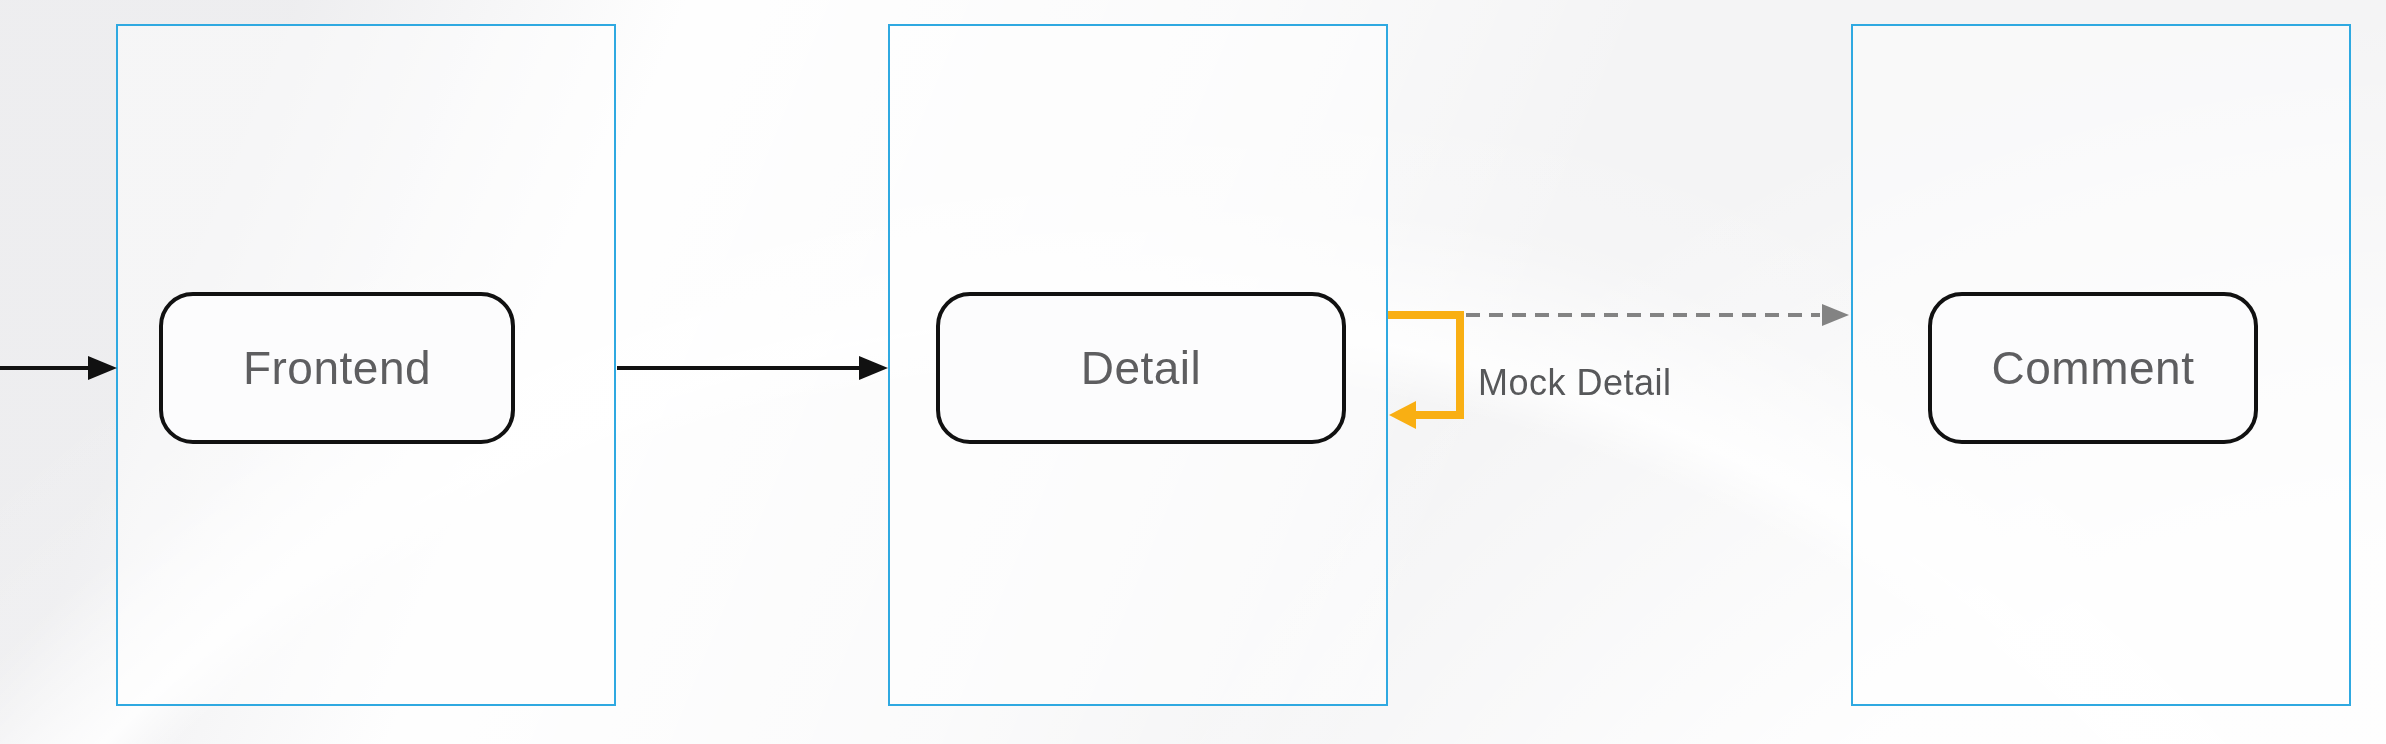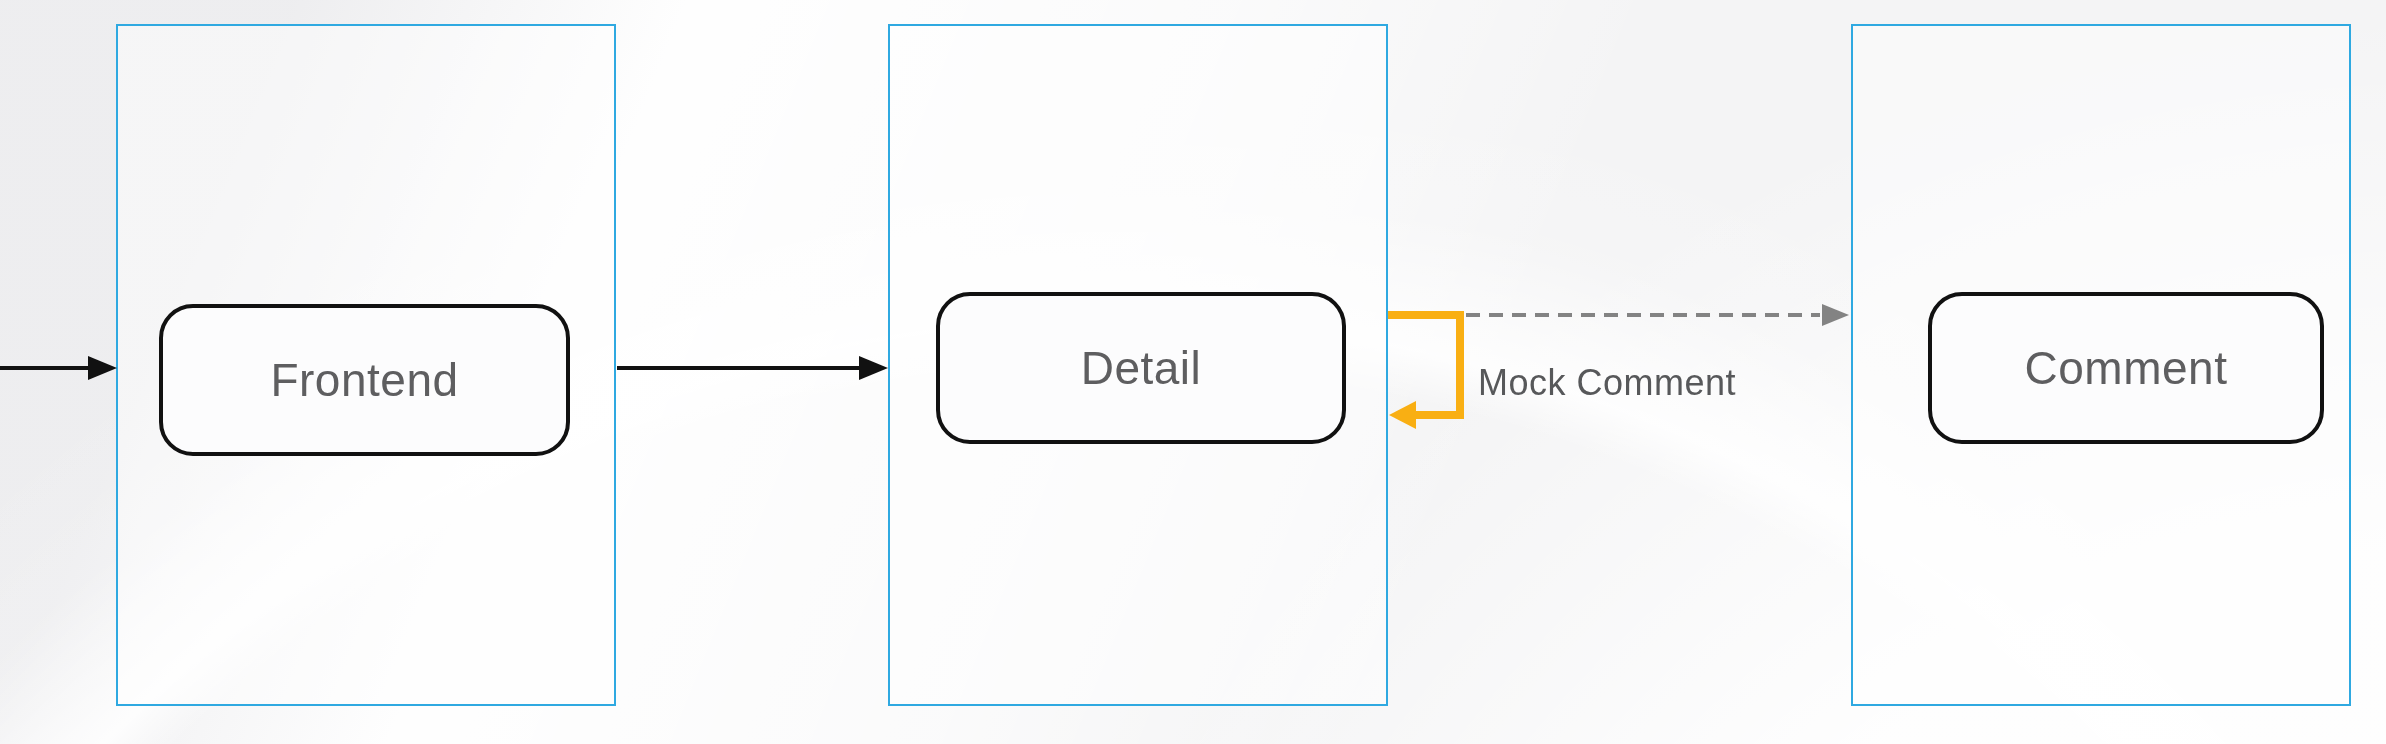--- a/index.html
+++ b/index.html
@@ -27,23 +27,23 @@
   .lane.frontend{left:116px;}
   .lane.detail{left:888px;}
   .lane.comment{left:1851px;}
   .node{
     position:absolute;top:292px;height:152px;
     border:4px solid #111111;border-radius:34px;
     background:#fcfcfd;
     box-sizing:border-box;
     display:flex;align-items:center;justify-content:center;
   }
-  .node.frontend{left:159px;width:411px;margin-top:12px;}
+  .node.frontend{left:159px;width:356px;}
   .node.detail{left:936px;width:410px;}
-  .node.comment{left:1928px;width:396px;}
+  .node.comment{left:1928px;width:330px;}
   .node-label{
     font-size:46px;font-weight:400;color:#5e5e60;letter-spacing:0.5px;
   }
   svg.edges{position:absolute;left:0;top:0;width:2386px;height:744px;pointer-events:none;}
   .edge-label{
     position:absolute;left:1478px;top:362px;
     font-size:36px;color:#57585a;letter-spacing:0.5px;white-space:nowrap;
   }
 </style>
 </head>
@@ -81,15 +81,15 @@
   <div class="node frontend">
     <span class="node-label">Frontend</span>
   </div>
   <div class="node detail">
     <span class="node-label">Detail</span>
   </div>
   <div class="node comment">
     <span class="node-label">Comment</span>
   </div>
 
-  <div class="edge-label">Mock Comment</div>
+  <div class="edge-label">Mock Detail</div>
 
 </div>
 
 </body></html>

